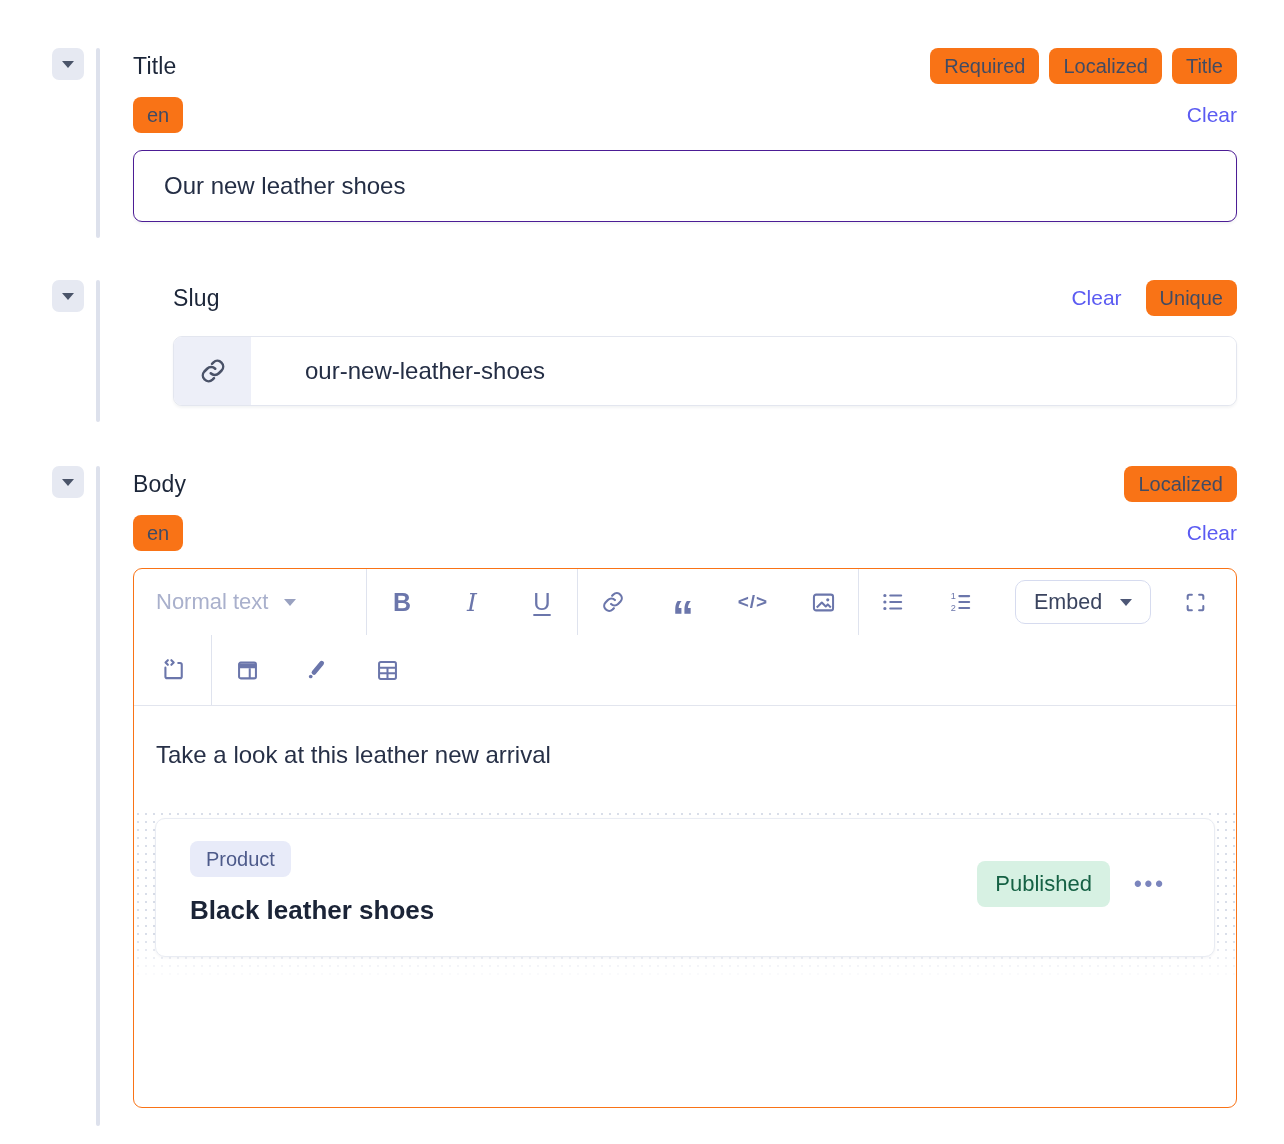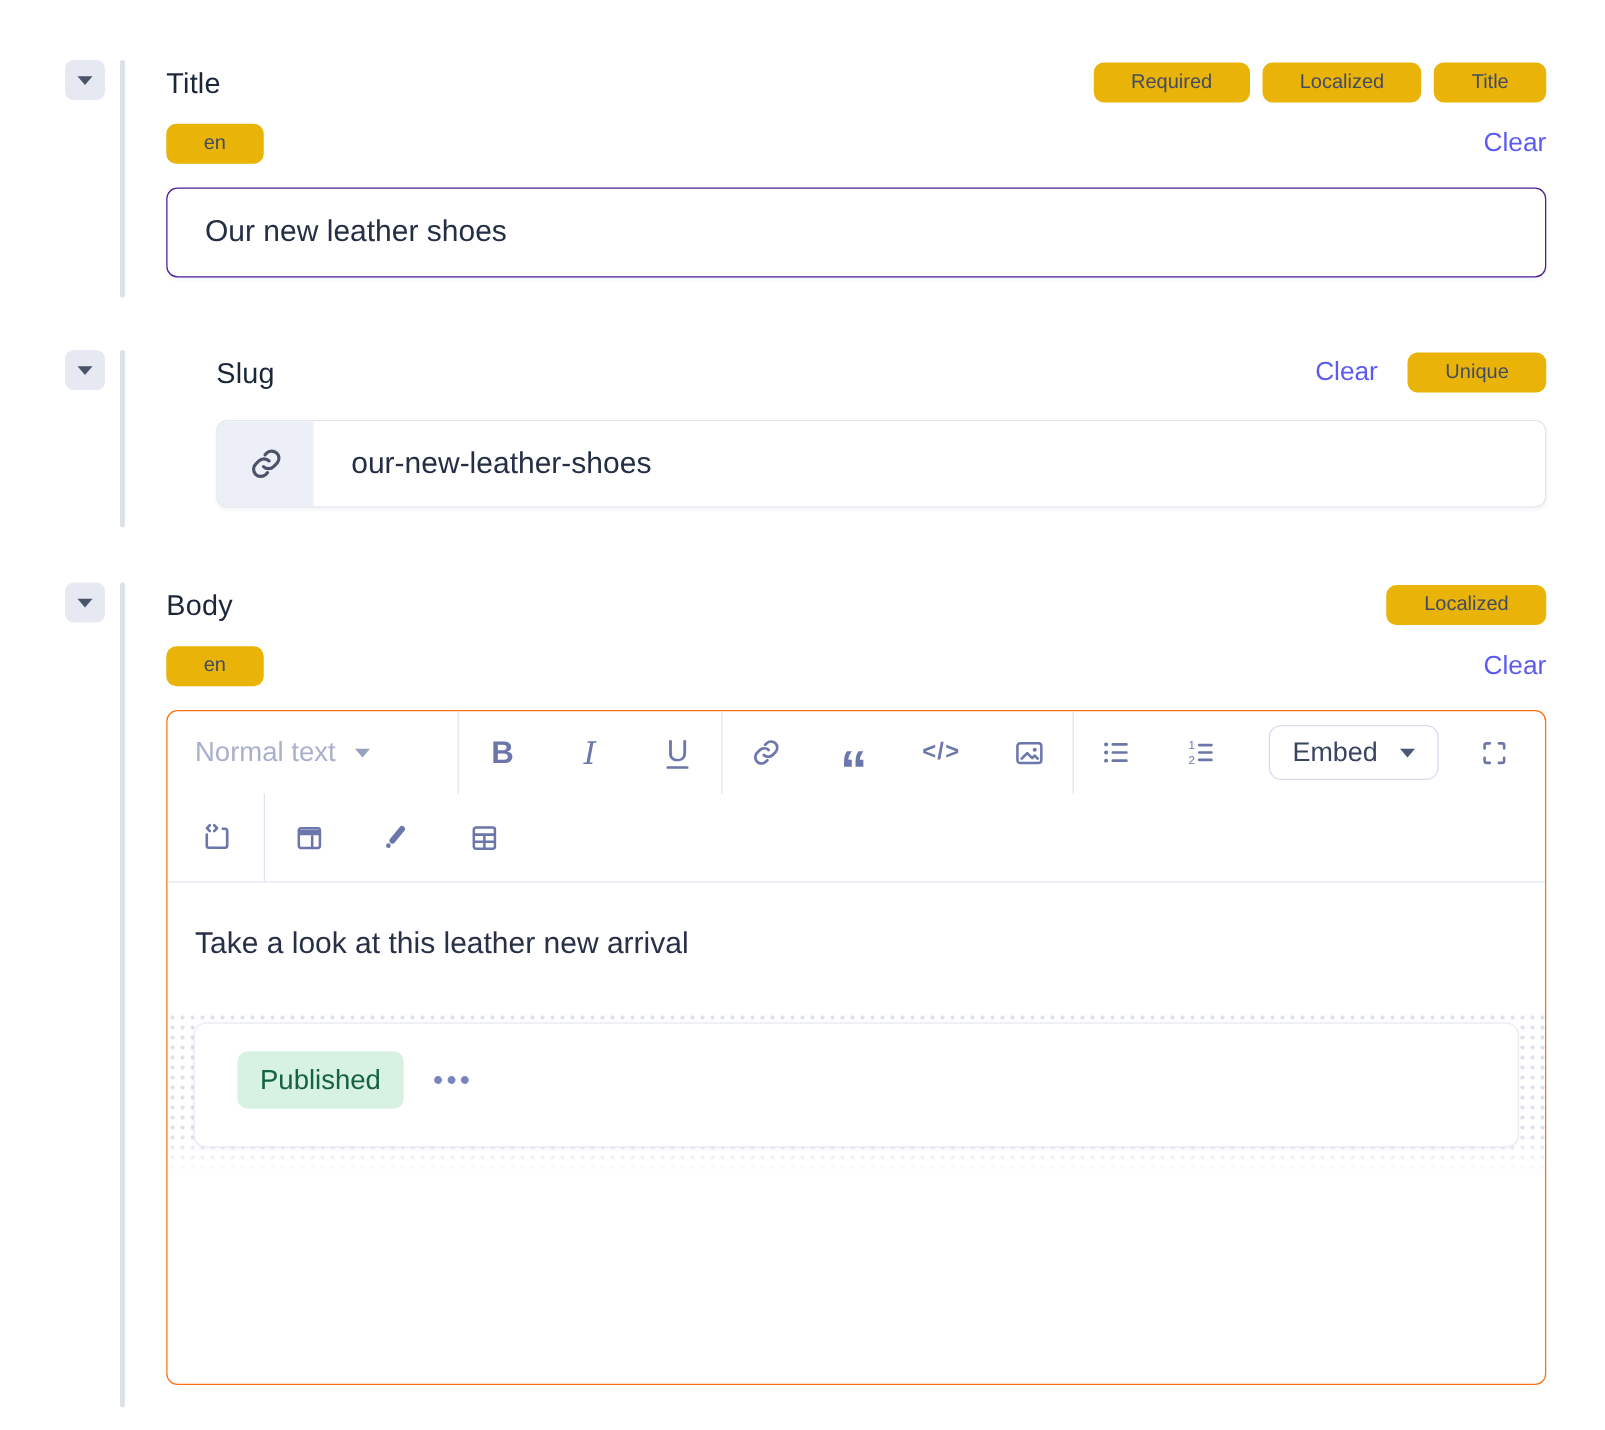--- a/index.html
+++ b/index.html
@@ -22,39 +22,39 @@
   }
   .tri-down{width:0;height:0;border-left:6px solid transparent;border-right:6px solid transparent;border-top:7px solid #4a5469;}
   .vline{position:absolute;left:96px;top:0;bottom:-16px;width:4px;background:#dde1ec;border-radius:2px;}
   .s3 .vline{bottom:-18px;}
   .content{flex:1;padding-right:47px;min-width:0;}
 
   
   .field-head{display:flex;align-items:center;justify-content:space-between;height:36px;}
   .field-label{font-size:23px;font-weight:500;color:#1c2639;letter-spacing:.2px;}
   .badges{display:flex;gap:10px;align-items:center;}
-  .badge{background:#eab308;color:#414b63;font-size:16px;line-height:1;padding:8px 30px;border-radius:8px;white-space:nowrap;}
+  .badge{background:#f97316;color:#414b63;font-size:20px;line-height:1;padding:8px 14px;border-radius:8px;white-space:nowrap;}
   .row2{display:flex;align-items:center;justify-content:space-between;margin-top:12px;height:38px;}
   .clear-link{color:#5b5bf2;font-size:21px;cursor:pointer;text-decoration:none;}
   .head-right{display:flex;align-items:center;gap:24px;}
 
   
   .text-input{
     margin-top:16px;width:100%;box-sizing:border-box;height:72px;
     border:1px solid #4c1d95;border-radius:9px;background:#fff;
     font-family:"Liberation Sans", sans-serif;font-size:24px;color:#242e45;
     padding:0 30px;box-shadow:0 2px 3px rgba(25,35,65,.05);outline:none;
   }
   .slug-input{
     margin-top:20px;display:flex;align-items:stretch;height:68px;
     border:1px solid #e3e6ef;border-radius:9px;overflow:hidden;background:#fff;
     box-shadow:0 2px 3px rgba(25,35,65,.05);
   }
   .slug-addon{width:77px;flex:none;background:#edeff8;display:flex;align-items:center;justify-content:center;color:#4a5268;}
-  .slug-value{flex:1;border:none;outline:none;font-family:"Liberation Sans", sans-serif;font-size:24px;color:#242e45;padding:0 0 0 30px;background:#fff;}
+  .slug-value{flex:1;border:none;outline:none;font-family:"Liberation Sans", sans-serif;font-size:24px;color:#242e45;padding:0 0 0 30px;background:#fff;margin-left:24px;}
 
   
   .editor{margin-top:16px;height:540px;box-sizing:border-box;border:1px solid #f97316;border-radius:9px;background:#fff;overflow:hidden;}
   .tb-row1{display:flex;align-items:stretch;height:66px;}
   .tb-row2{display:flex;align-items:stretch;height:70px;border-bottom:1px solid #e2e5ee;}
   .tb-divider{width:1px;background:#dfe3ee;flex:none;}
   .tb-cell{display:flex;align-items:center;justify-content:center;flex:none;color:#6b76ab;cursor:pointer;background:none;border:none;padding:0;}
   .w70{width:70px;} .w68{width:68px;}
   .style-cell{width:232px;justify-content:flex-start;padding-left:22px;box-sizing:border-box;gap:16px;color:#a9b0cc;font-size:22px;}
   .caret{width:0;height:0;border-left:6px solid transparent;border-right:6px solid transparent;border-top:7px solid #99a1c0;}
@@ -272,20 +272,24 @@
               <path d="M4.5 9.5h15M4.5 14.5h15M12 9.5v10"></path>
             </svg>
           </button>
         </div>
 
         <div class="editor-content">
           <div class="body-paragraph">Take a look at this leather new arrival</div>
 
           <div class="embed-wrap">
             <div class="embed-card">
+              <div class="card-left">
+                <span class="card-type-badge">Product</span>
+                <div class="card-title">Black leather shoes</div>
+              </div>
               <div class="card-right">
                 <span class="status-badge">Published</span>
                 <button class="menu-dots">
                   <span>•••</span>
                 </button>
               </div>
             </div>
           </div>
         </div>
 

